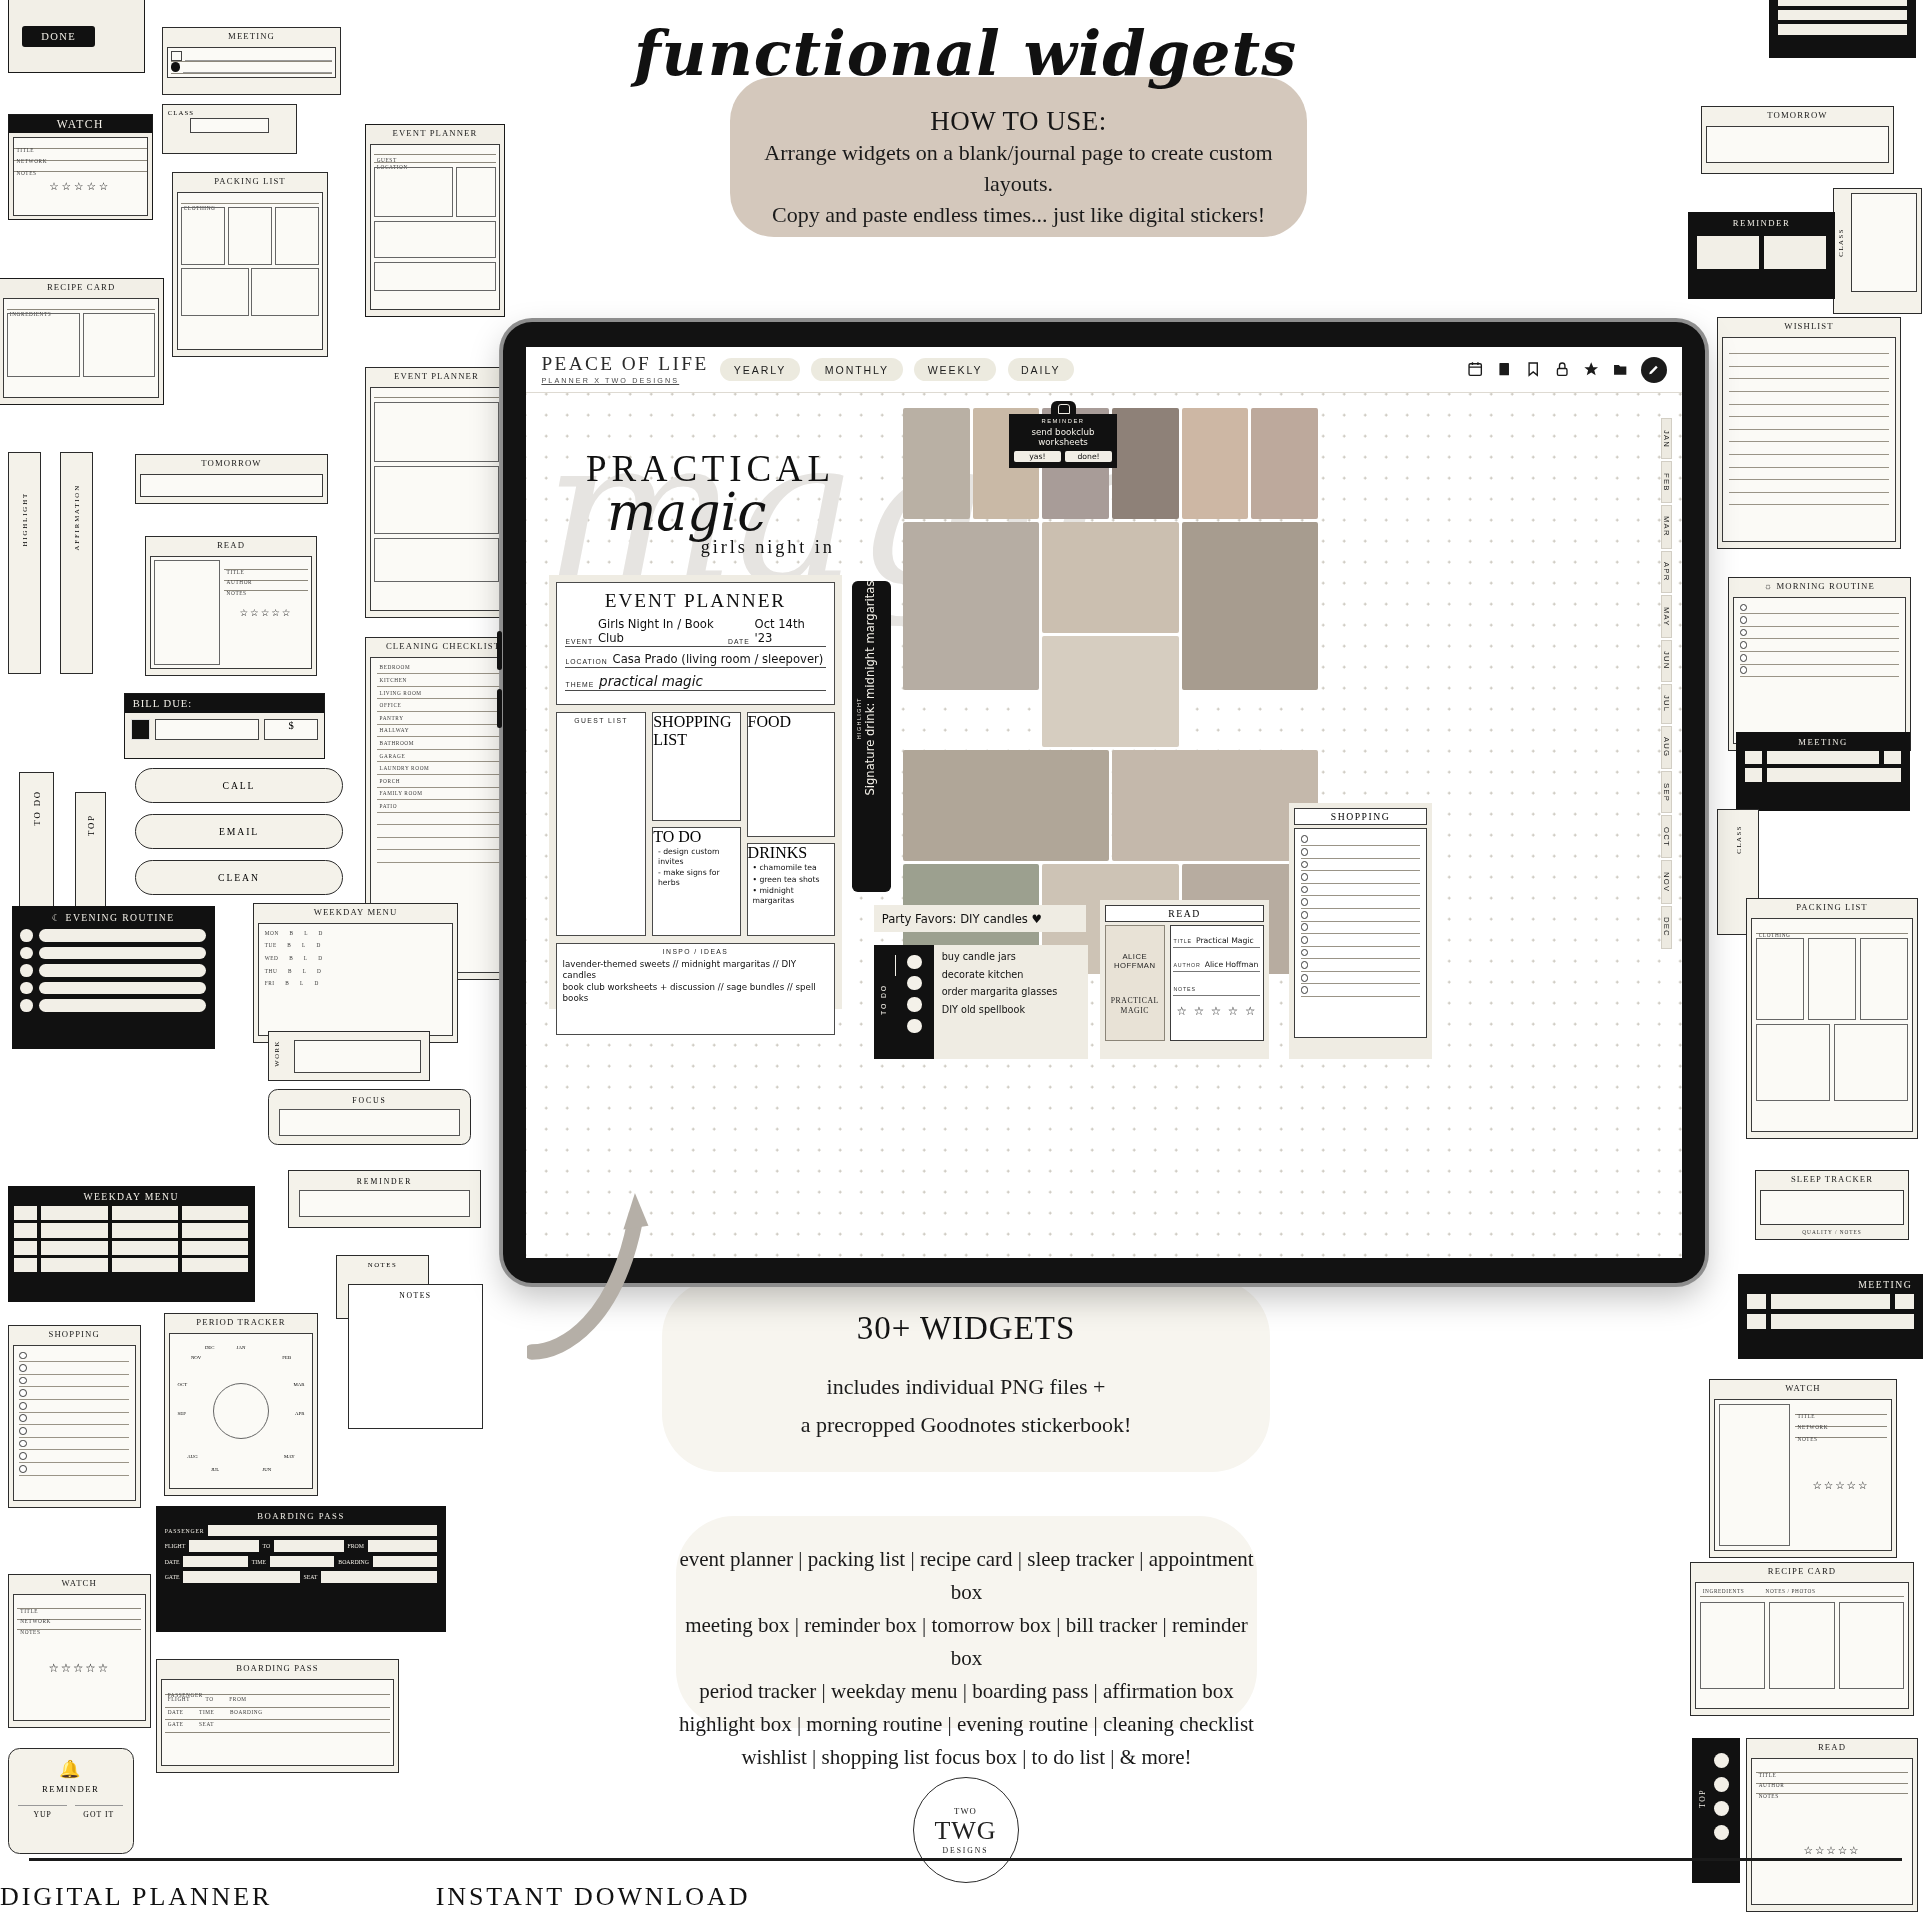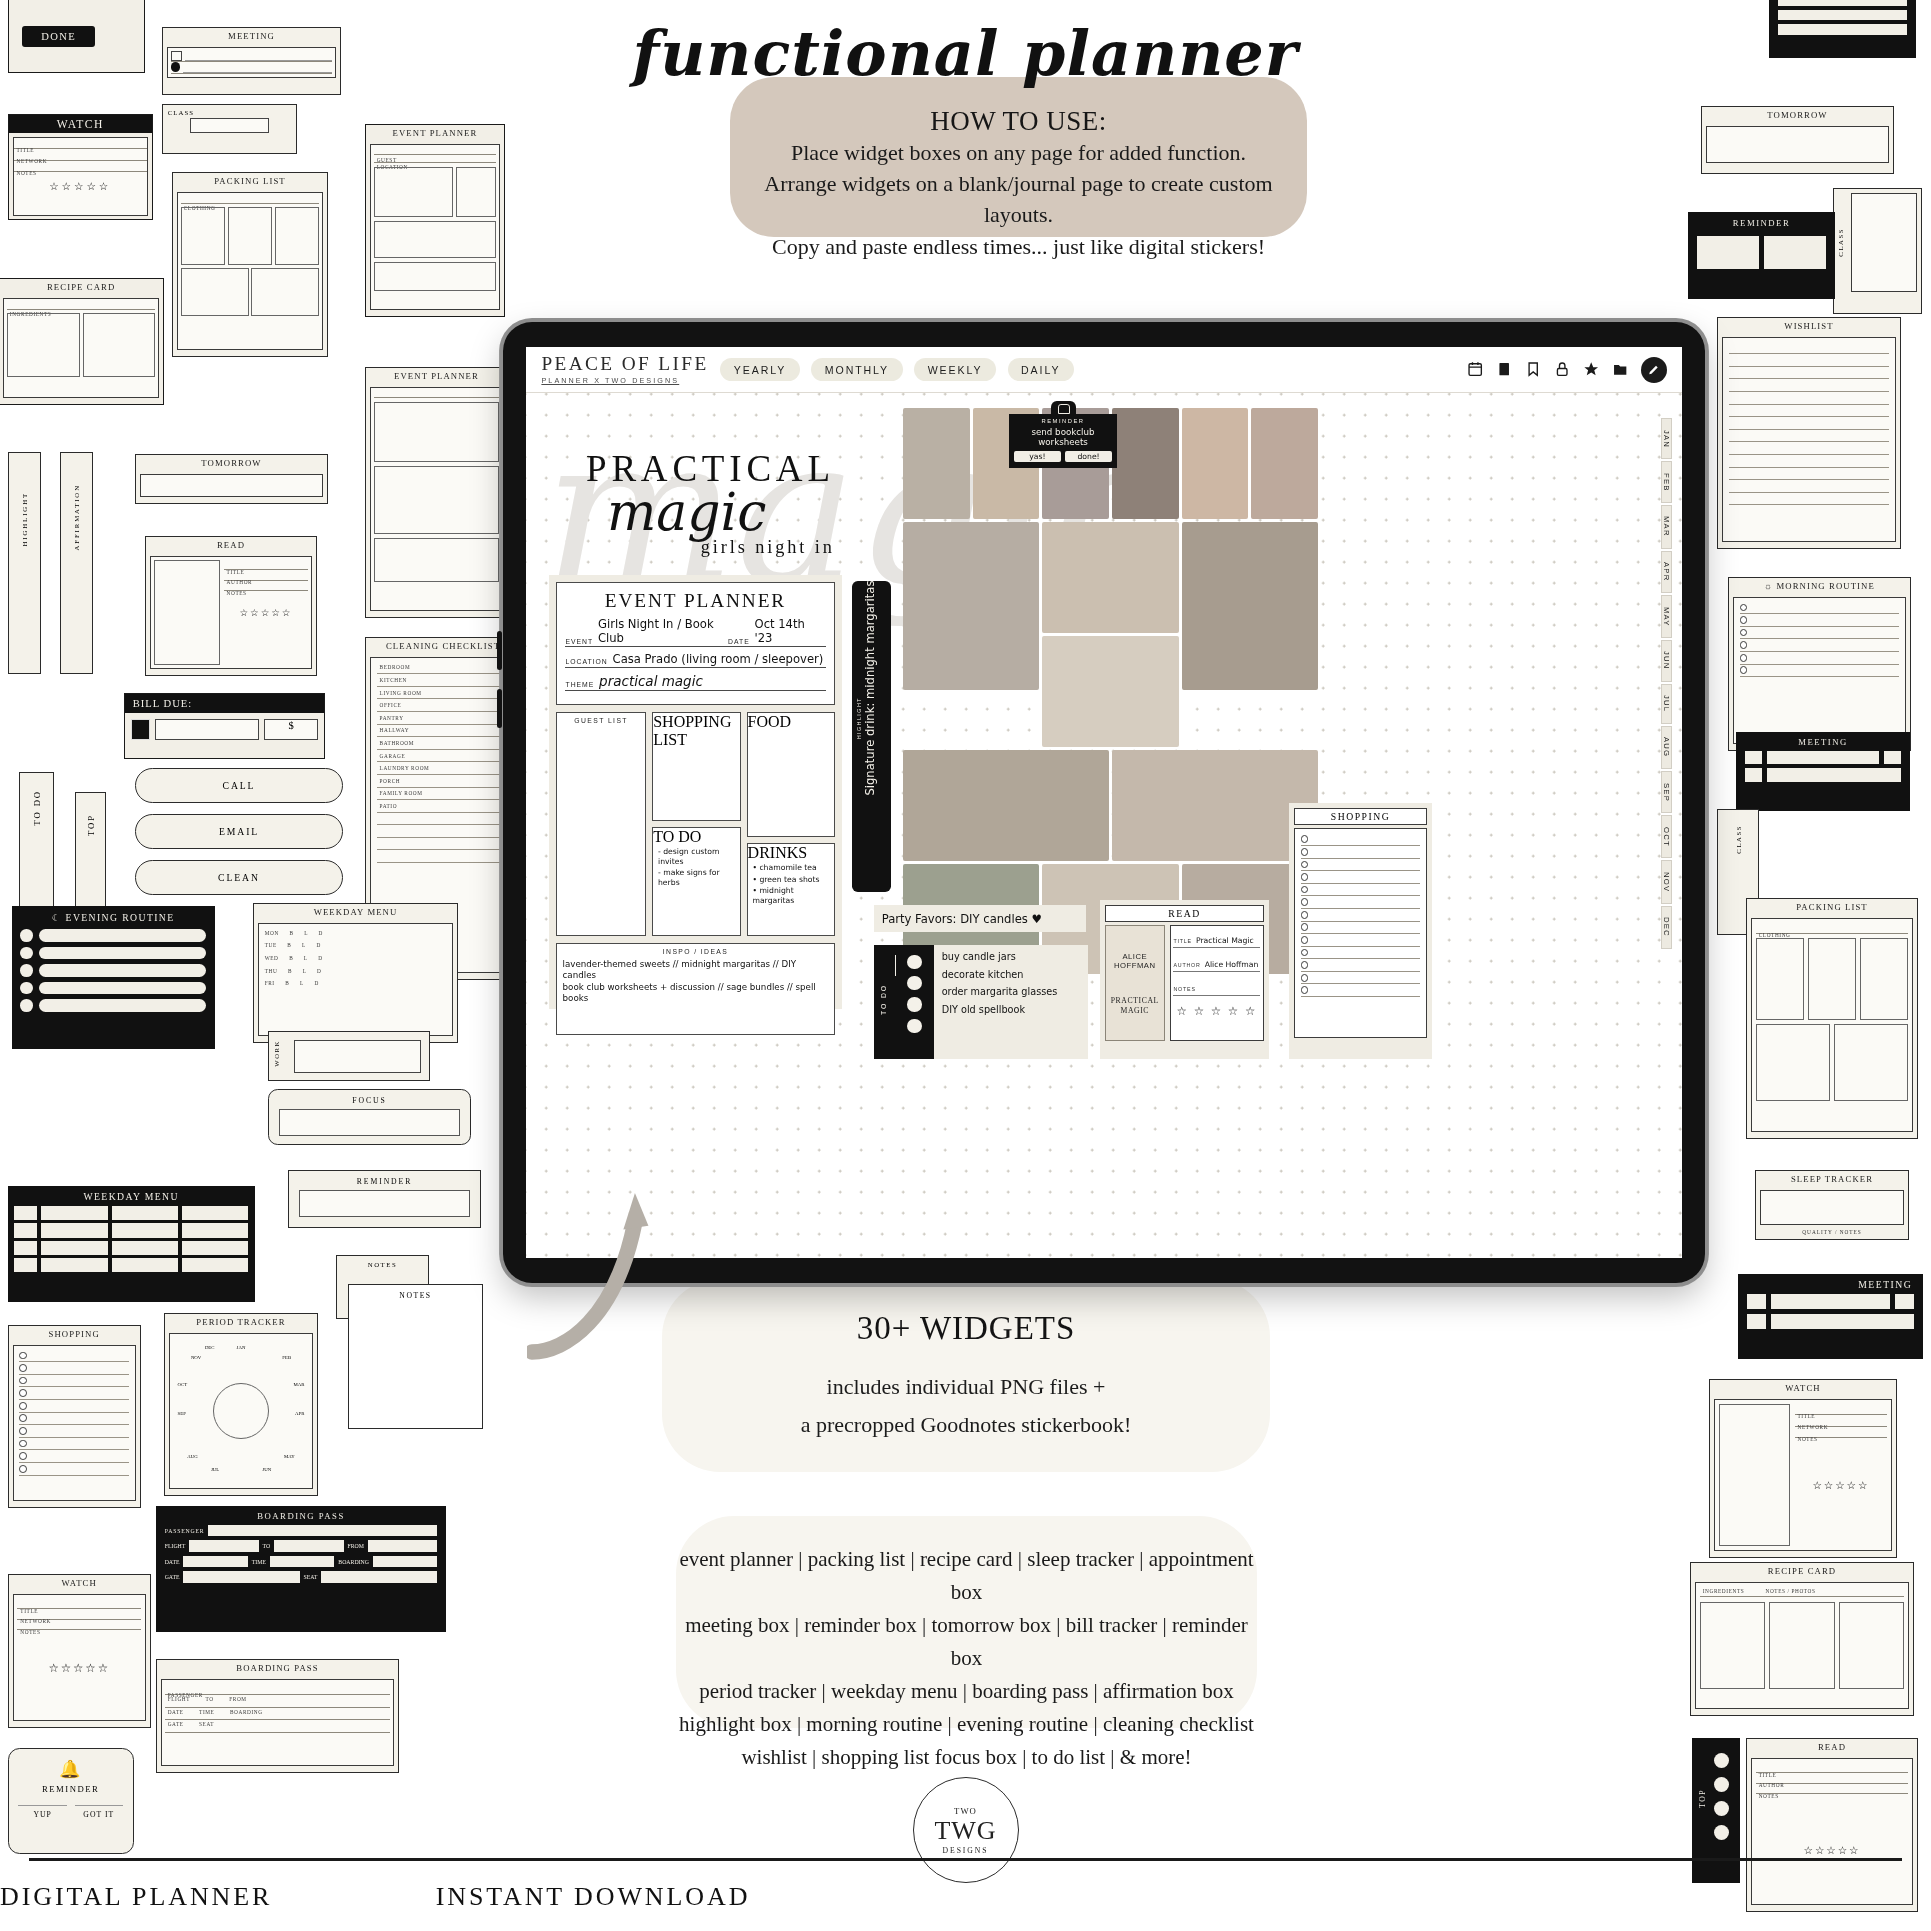--- a/index.html
+++ b/index.html
@@ -190,25 +190,24 @@
   .logo { position:absolute; left: 50%; transform:translateX(-50%); bottom: 48px; width: 106px; height:106px; border-radius:50%; border:1.9px solid #2b2b2b; display:flex; flex-direction:column; align-items:center; justify-content:center; background:#fff;}
   .logo .lg1 { font-size: 8.7px; letter-spacing:1px; color:#222;}
   .logo .lg2 { font-size: 26px; letter-spacing:1px; color:#222; font-family:"Liberation Serif",serif;}
   .logo .lg3 { font-size: 7.7px; letter-spacing:1.9px; color:#222;}
 </style>
 </head>
 <body>
 
 <div class="page">
 
-  <div class="script-title">functional planner</div>
+  <div class="script-title">functional widgets</div>
 
   <div class="howto">
     <div class="ht">HOW TO USE:</div>
-    <div class="hl">Place widget boxes on any page for added function.</div>
     <div class="hl">Arrange widgets on a blank/journal page to create custom layouts.</div>
     <div class="hl">Copy and paste endless times... just like digital stickers!</div>
   </div>
 
   <div class="w" style="left:7.7px;top:-11.6px;width:137px;height:85px;">
     <div style="background:#111;color:#f2efe7;width:73px;margin:37px 0 0 13.5px;text-align:center;font-size:10.6px;letter-spacing:1.4px;padding:4.8px 0;border-radius:2.9px;">DONE</div>
   </div>
 
   <div class="w" style="left:7.7px;top:114px;width:145px;height:106px;">
     <div class="w-title blk">WATCH</div>

